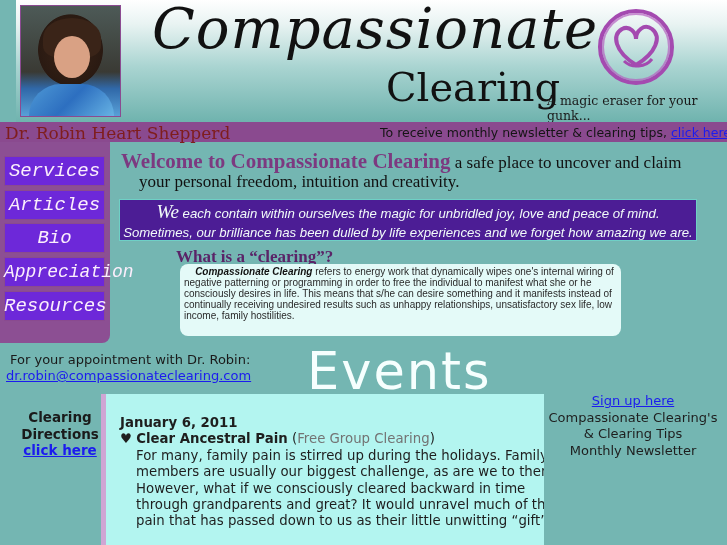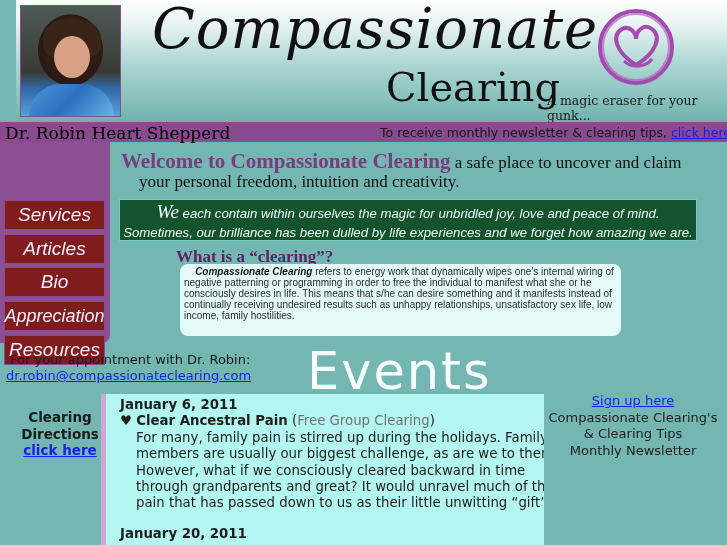--- a/index.html
+++ b/index.html
@@ -50,51 +50,50 @@
     font-family:"DejaVu Serif", serif; font-size:12.5px; color:#1a1a1a;
   }
   .heart-logo { position:absolute; left:578px; top:5px; width:84px; height:84px; }
 
   .purple-bar {
     position:absolute; left:0; top:122px; width:727px; height:20px;
     background:#8a4a8f;
   }
   .dr-name {
     position:absolute; left:5px; top:122px;
-    font-family:"DejaVu Serif", serif; font-size:17px; color:#000000; line-height:22px;text-align:center;
+    font-family:"DejaVu Serif", serif; font-size:17px; color:#7f1d1d; line-height:22px;text-align:center;
   }
   .newsletter-bar {
     position:absolute; left:380px; top:124px;
     font-size:12.5px; color:#151515; white-space:nowrap; line-height:17px;
   }
   .newsletter-bar a { color:#1b1bef; text-decoration:underline; }
 
   .sidebar {
     position:absolute; left:0; top:142px; width:110px; height:201px;
     background:#8c4f93; border-bottom-right-radius:8px;
   }
   .nav-item {
     position:absolute; left:4px; width:101px; height:30px;
-    background:#7f1d1d; box-shadow: inset 0 0 0 1px #8a4a8f;
-    font-family:Liberation Sans, sans-serif; font-style:italic;
+    background:#6d28d9; box-shadow: inset 0 0 0 1px #8a4a8f;
+    font-family:Liberation Mono, monospace; font-style:italic;
     color:#fbeefc; text-align:center; line-height:30px; font-size:19px;
     cursor:pointer;
-    margin-top:44px;
   }
 
   .welcome {
     position:absolute; left:121px; top:152px; width:600px;
     font-family:"Liberation Serif", serif; font-size:17px; color:#111; line-height:19px;
   }
   .welcome .big { font-size:21px; font-weight:bold; color:#7c3a80; }
   .welcome .line2 { padding-left:18px; display:block; }
 
   .quote-box {
     position:absolute; left:119px; top:199px; width:578px; height:42px;
-    background:#14532d; border:1px solid #6fd0c6; box-sizing:border-box;
+    background:#4c1d95; border:1px solid #6fd0c6; box-sizing:border-box;
     color:#f2fbfa; font-family:"Liberation Sans", sans-serif; font-style:italic;
     font-size:13.2px; text-align:center; line-height:19px; padding-top:2px;
   }
   .quote-box .we { font-family:"Liberation Serif", serif; font-size:19px; }
 
   .what-title {
     position:absolute; left:176px; top:247px;
     font-family:"Liberation Serif", serif; font-weight:bold; font-size:17px; color:#5a2468;
   }
   .what-box {
@@ -123,21 +122,21 @@
     font-size:13.5px; font-weight:bold; color:#1a1a1a; line-height:16.5px;
   }
   .driving a { color:#1b1bef; text-decoration:underline; }
 
   .events-box {
     position:absolute; left:101px; top:394px; width:443px; height:160px;
     background:#b3f5f0; border-left:5px solid #cfa6d4; box-sizing:border-box;
     overflow:hidden;
   }
   .event {
-    padding:3px 0 0 14px; font-size:13.3px; color:#1e1e1e; line-height:16.4px;
+    padding:21px 0 0 14px; font-size:13.3px; color:#1e1e1e; line-height:16.4px;
   }
   .event .date, .event .ev-title { font-weight:bold; }
   .event .free { color:#737373; font-weight:normal; }
   .event .paren { font-weight:normal; }
   .event2 { padding:14px 0 0 14px; font-size:13.3px; font-weight:bold; color:#1e1e1e; }
 
   .signup {
     position:absolute; left:548px; top:393px; width:170px; text-align:center;
     font-size:13px; color:#1e1e1e; line-height:16.5px;
   }

